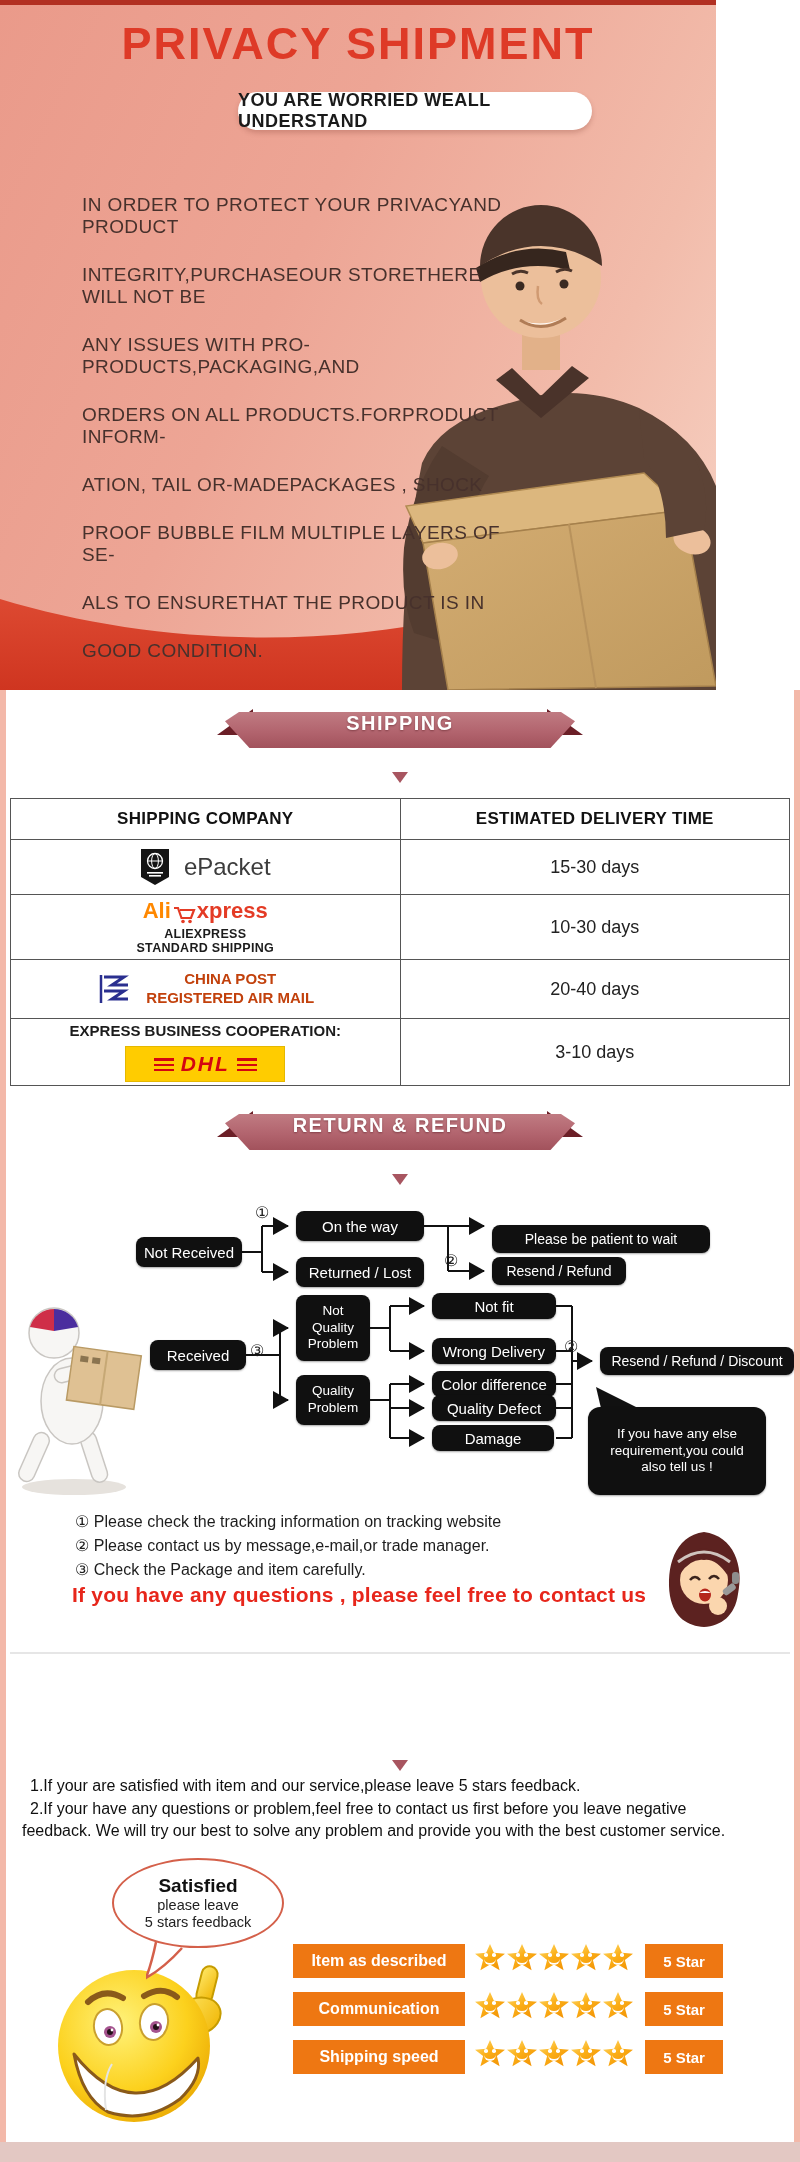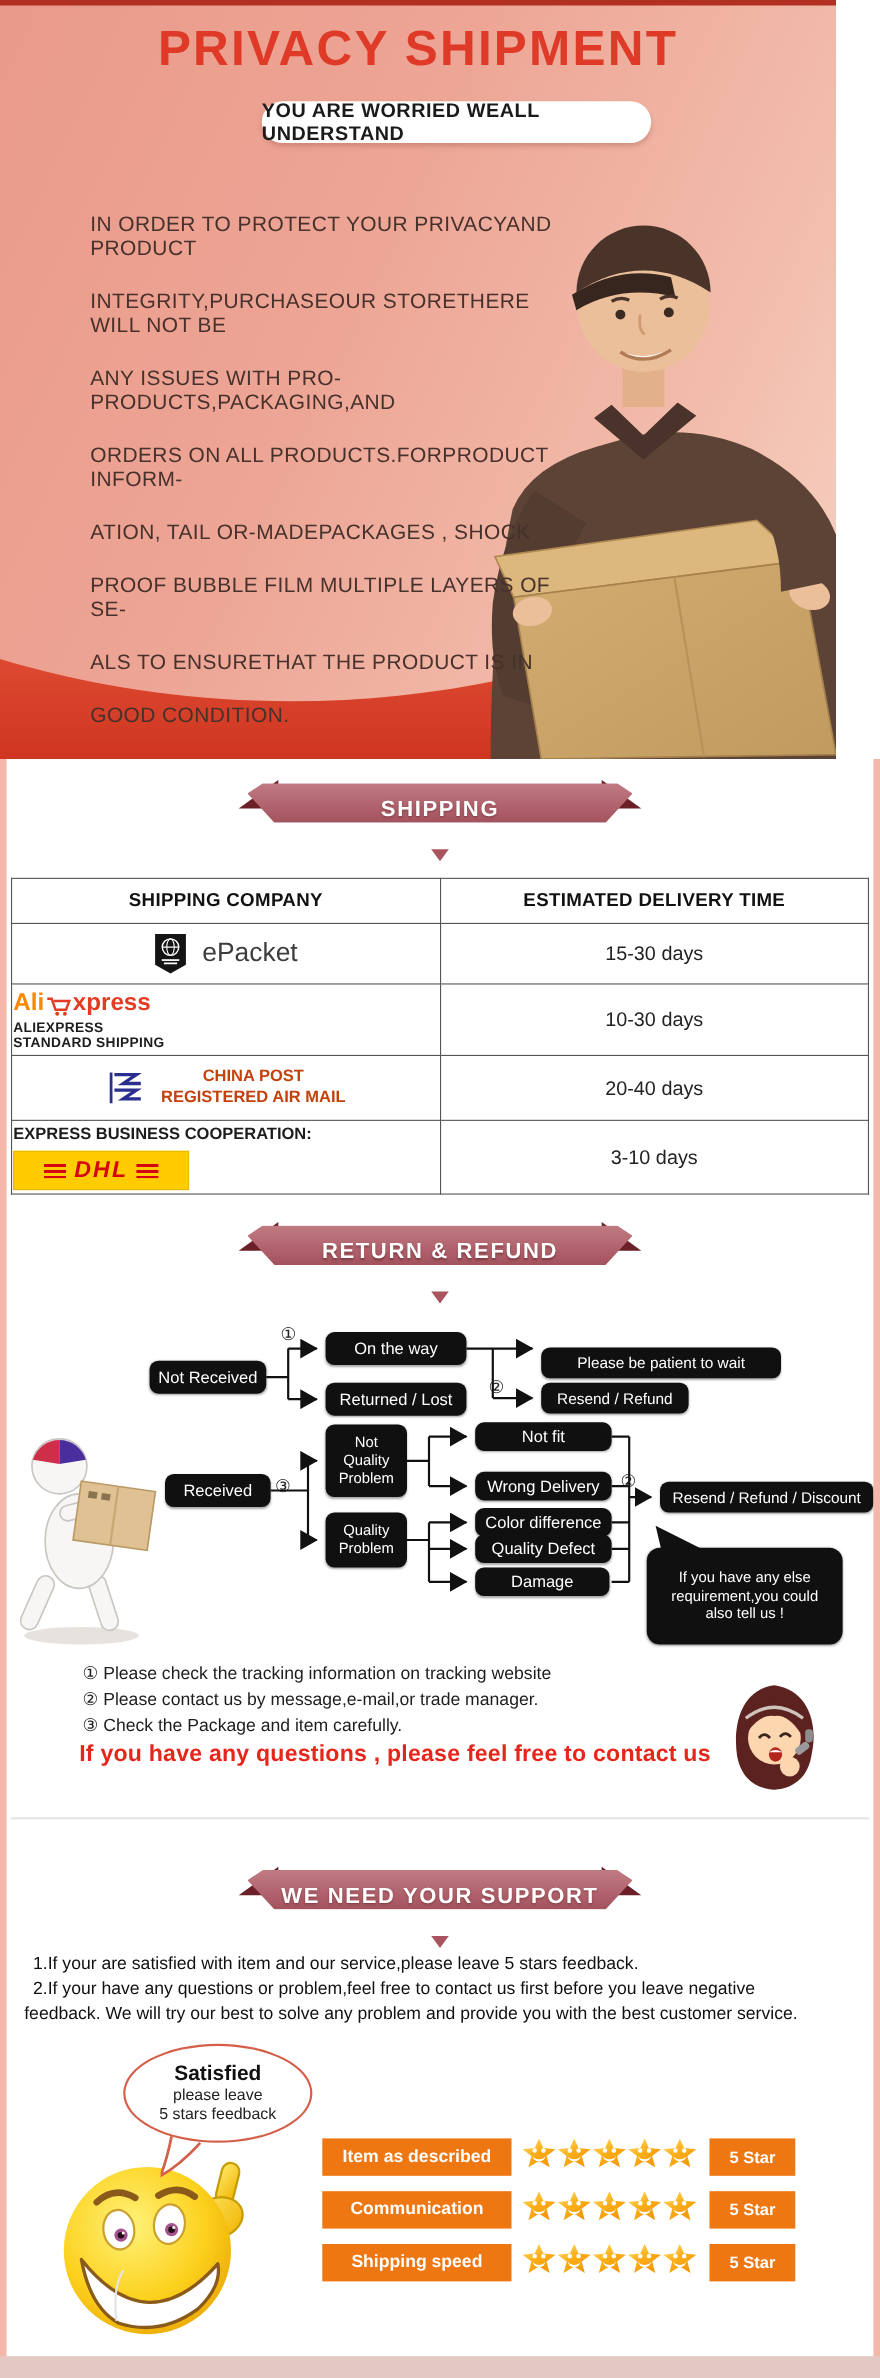--- a/index.html
+++ b/index.html
@@ -1,21 +1,21 @@
 <!DOCTYPE html>
 <html><head>
 <meta charset="utf-8">
 <style>
   html,body{margin:0;padding:0;background:#fff;}
   .page{width:800px;height:2162px;position:relative;overflow:hidden;background:#fff;
         font-family:"Liberation Sans",sans-serif;}
 
   
   .hero{position:absolute;top:0;left:0;width:716px;height:690px;overflow:hidden;
-        background:linear-gradient(115deg,#ea9a8a 0%,#eda595 40%,#f2bcab 75%,#f7d3c5 100%);padding-left:44px;}
+        background:linear-gradient(115deg,#ea9a8a 0%,#eda595 40%,#f2bcab 75%,#f7d3c5 100%);}
   .hero-topbar{position:absolute;top:0;left:0;width:100%;height:5px;background:#b23022;z-index:4;}
   .hero-title{position:absolute;top:18px;left:0;width:100%;text-align:center;margin:0;
         font-size:45px;font-weight:bold;letter-spacing:2px;color:#de3a27;z-index:3;}
   .hero-pill{position:absolute;top:92px;left:238px;width:354px;height:38px;background:#fff;
         border-radius:19px;box-shadow:0 3px 5px rgba(120,50,40,.25);display:flex;align-items:center;
         justify-content:center;z-index:3;}
   .hero-pill span{font-size:18px;font-weight:bold;color:#1a1a1a;letter-spacing:.5px;}
   .hero-copy{position:absolute;left:82px;top:194px;z-index:3;width:420px;}
   .hero-copy p{margin:0 0 26px;font-size:19px;line-height:22px;letter-spacing:.4px;color:#47312c;}
   .wave{position:absolute;left:0;bottom:0;z-index:1;}
@@ -28,36 +28,36 @@
   .bottom-bar{position:absolute;left:0;bottom:0;width:100%;height:20px;background:#e3c8c3;z-index:6;}
 
   
   .banner{position:absolute;left:50%;transform:translateX(-50%);width:350px;height:36px;}
   .banner .fold{position:absolute;top:-3px;width:0;height:0;z-index:1;}
   .banner .fold.fl{left:-8px;border-bottom:26px solid #6b1f27;border-left:36px solid transparent;}
   .banner .fold.fr{right:-8px;border-bottom:26px solid #6b1f27;border-right:36px solid transparent;}
   .banner .rb{position:relative;z-index:2;width:100%;height:36px;
       background:linear-gradient(180deg,#c07b82 0%,#b2646e 55%,#a2525c 100%);
       clip-path:polygon(4% 0%,96% 0%,100% 26%,93% 100%,7% 100%,0% 26%);
-      display:flex;align-items:flex-end;justify-content:center;}
+      display:flex;align-items:flex-start;justify-content:center;}
   .banner .rb span{color:#fff;font-size:20px;font-weight:bold;letter-spacing:1.5px;
       text-shadow:0 1px 2px rgba(60,10,15,.4);}
   .caret{position:absolute;left:50%;transform:translateX(-50%);width:0;height:0;
       border:8px solid transparent;border-top:11px solid #a85560;border-bottom:none;}
 
   
   .ship-table{position:absolute;left:10px;top:108px;width:780px;border-collapse:collapse;}
   .ship-table td,.ship-table th{border:1px solid #555;}
   .ship-table th{height:38px;font-size:17px;color:#111;letter-spacing:.3px;}
   .ship-table .c1{width:50%;}
   .ship-table td{text-align:center;vertical-align:middle;}
   .t-time{font-size:18px;font-weight:500;color:#222;}
   .co-flex{display:flex;align-items:center;justify-content:center;gap:14px;}
   .epacket-name{font-size:24px;color:#3c3c3c;}
-  .co-stack{display:flex;flex-direction:column;align-items:flex-start;line-height:1.15;}
+  .co-stack{display:flex;flex-direction:column;align-items:center;line-height:1.15;}
   .ali-line{display:flex;align-items:flex-end;gap:1px;margin-bottom:3px;}
   .ali-o{font-size:22px;font-weight:bold;color:#ff8800;}
   .ali-r{font-size:22px;font-weight:bold;color:#e43b25;}
   .co-small{font-size:12.5px;font-weight:bold;color:#1c1c1c;letter-spacing:.3px;}
   .cp-lines{font-size:15px;font-weight:bold;color:#c2410c;text-align:left;line-height:1.25;}
   .dhl-label{font-size:15px;font-weight:bold;color:#1c1c1c;margin-bottom:7px;}
   .dhl-box{width:160px;height:36px;background:#ffcc00;display:flex;align-items:center;
       justify-content:center;box-shadow:0 0 0 1px #e5b800 inset;}
   .dhl-box b{font-size:21px;font-weight:900;font-style:italic;color:#d40511;letter-spacing:2px;}
   .dhl-box .stripes{width:20px;height:13px;
@@ -369,27 +369,20 @@
       <path d="M51,51 Q56,45 61,51" stroke="#3a241d" stroke-width="2.5" fill="none"></path>
       <ellipse cx="47" cy="67" rx="6" ry="6.5" fill="#b5271d"></ellipse>
       <path d="M41,65 Q47,61 53,65 Z" fill="#fff"></path>
       <rect x="64" y="58" width="14" height="7" rx="3" fill="#9a9a9a" transform="rotate(-38 71 61)"></rect>
       <circle cx="60" cy="78" r="9" fill="#fbd6ae"></circle>
       <rect x="74" y="44" width="7" height="12" rx="3" fill="#8d8d8d"></rect>
     </svg>
 
     <div class="divider"></div>
 
-    <div class="banner" style="top:1010px">
-      <div class="fold fl"></div>
-      <div class="fold fr"></div>
-      <div class="rb">
-        <span>WE NEED YOUR SUPPORT</span>
-      </div>
-    </div>
     <div class="caret" style="top:1070px"></div>
 
     <div class="support-text">
       <p class="ind">1.If your are satisfied with item and our service,please leave 5 stars feedback.</p>
       <p class="ind">2.If your have any questions or problem,feel free to contact us first before you leave negative</p>
       <p>feedback. We will try our best to solve any problem and provide you with the best customer service.</p>
     </div>
 
     <div class="feedback">
       <div class="sat-bubble">

